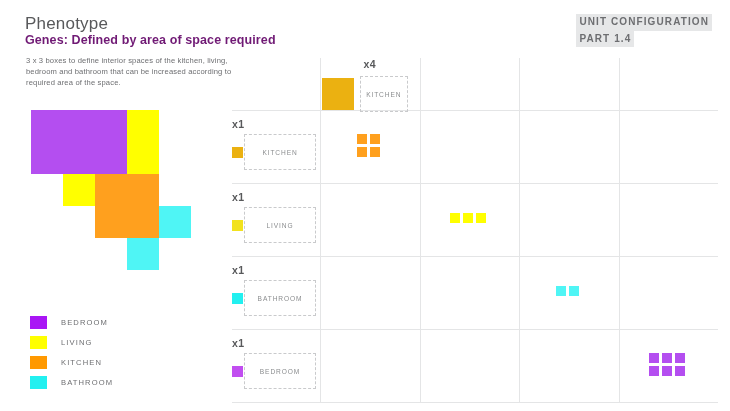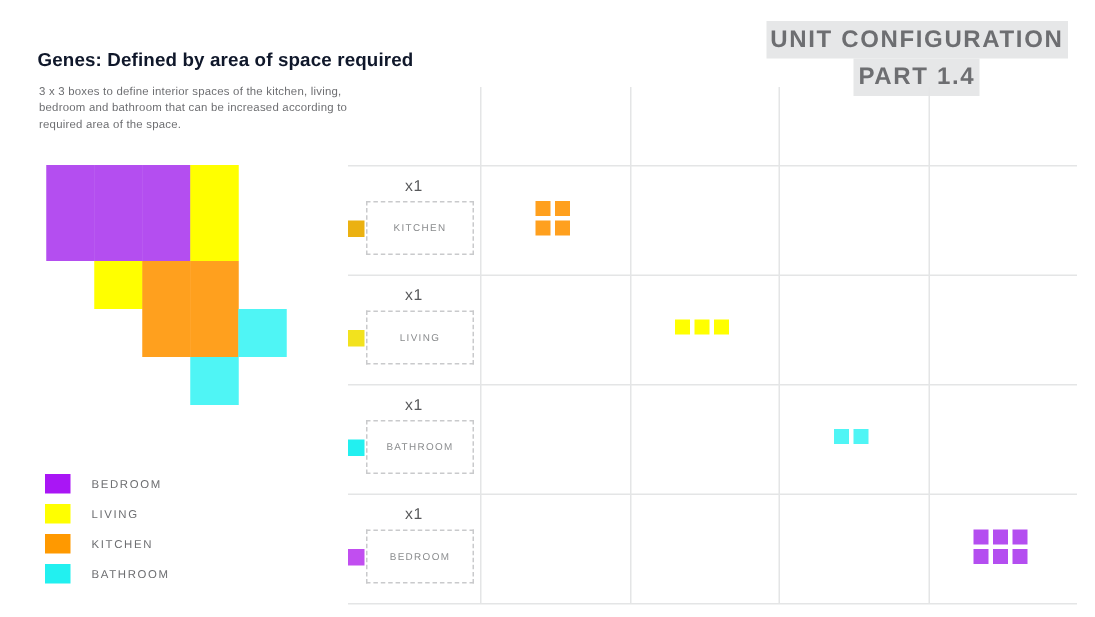--- a/index.html
+++ b/index.html
@@ -14,32 +14,32 @@
   #page{position:relative;width:730px;height:411px;}
 
   
   .title{
     position:absolute;left:25px;top:14px;
     font-size:17px;font-weight:400;color:#58595b;
     letter-spacing:.2px;
   }
   .subtitle{
     position:absolute;left:25px;top:33px;
-    font-size:12.5px;font-weight:bold;color:#0f172a;
+    font-size:12.5px;font-weight:bold;color:#701a75;
     letter-spacing:.1px;
   }
   .desc{
     position:absolute;left:26px;top:55px;width:215px;
     font-size:7.6px;line-height:1.45;color:#6d6e71;
     letter-spacing:.15px;
   }
   .corner-tag{
     position:absolute;right:18px;top:14px;
-    text-align:center;
-    font-size:16px;font-weight:bold;letter-spacing:1.1px;
+    text-align:left;
+    font-size:10px;font-weight:bold;letter-spacing:1.1px;
     color:#6d6e71;
     line-height:1.45;
   }
   .corner-tag span{background:#e6e7e8;padding:1px 3px;display:inline-block;}
 
   
   #shape{position:absolute;left:31px;top:110px;width:160px;height:160px;}
   .cell{position:absolute;width:32px;height:32px;box-sizing:border-box;}
 
   
@@ -64,40 +64,41 @@
   .colhead .namebox{
     position:absolute;
     border:1px dashed #c9cacc;box-sizing:border-box;
     display:flex;align-items:center;justify-content:center;
     font-size:6.6px;letter-spacing:.9px;color:#8a8c8e;
   }
 
   
   .rowhead{position:absolute;left:0;width:88px;}
   .rowhead .mult{
-    position:absolute;top:0;width:100%;text-align:center;
-    font-size:10.5px;font-weight:normal;color:#58595b;letter-spacing:.5px;
+    position:absolute;top:0;width:100%;
+    font-size:10.5px;font-weight:bold;color:#58595b;letter-spacing:.5px;
   }
   .rowhead .swatch{position:absolute;left:0;}
   .rowhead .namebox{
     position:absolute;left:12px;width:72px;height:36px;
     border:1px dashed #c9cacc;box-sizing:border-box;
     display:flex;align-items:center;justify-content:center;
     font-size:6.6px;letter-spacing:.9px;color:#8a8c8e;
   }
 
   
   .dots{position:absolute;display:flex;flex-wrap:wrap;}
   .dot{width:10px;height:10px;margin:0 3px 3px 0;}
 </style>
 </head>
 <body>
 
 <div id="page">
 
+  <div class="title">Phenotype</div>
   <div class="subtitle">Genes: Defined by area of space required</div>
   <div class="desc">3 x 3 boxes to define interior spaces of the kitchen, living, bedroom and bathroom that can be increased according to required area of the space.</div>
 
   <div class="corner-tag">
     <span>UNIT CONFIGURATION</span><br>
     <span>PART 1.4</span>
   </div>
 
   <div id="shape">
       <div class="cell" style="left: 0px; top: 0px; width: 32px; height: 32px; background: rgb(180, 78, 240); border: 1px solid rgb(180, 78, 240);"></div>
@@ -139,20 +140,25 @@
   <div id="matrix">
       <div class="vline" style="left: 88px; height: 344px;"></div>
       <div class="vline" style="left: 187.5px; height: 344px;"></div>
       <div class="vline" style="left: 287px; height: 344px;"></div>
       <div class="vline" style="left: 386.5px; height: 344px;"></div>
       <div class="hline" style="top: 52px;"></div>
       <div class="hline" style="top: 125px;"></div>
       <div class="hline" style="top: 198px;"></div>
       <div class="hline" style="top: 271px;"></div>
       <div class="hline" style="top: 344px;"></div>
+      <div class="colhead" style="left: 88px; width: 99.5px;">
+        <div class="mult">x4</div>
+        <div class="swatch" style="width: 32px; height: 32px; left: 2px; top: 20px; background: rgb(235, 177, 17);"></div>
+        <div class="namebox" style="left: 40px; top: 18px; width: 47.5px; height: 36px;">KITCHEN</div>
+      </div>
       <div class="rowhead" style="top: 60px; height: 57px;">
         <div class="mult">x1</div>
         <div class="swatch" style="position: absolute; width: 11px; height: 11px; left: 0px; top: 28.5px; background: rgb(235, 177, 17);"></div>
         <div class="namebox" style="top: 16px;">KITCHEN</div>
       </div>
       <div class="rowhead" style="top: 133px; height: 57px;">
         <div class="mult">x1</div>
         <div class="swatch" style="position: absolute; width: 11px; height: 11px; left: 0px; top: 28.5px; background: rgb(242, 226, 30);"></div>
         <div class="namebox" style="top: 16px;">LIVING</div>
       </div>

